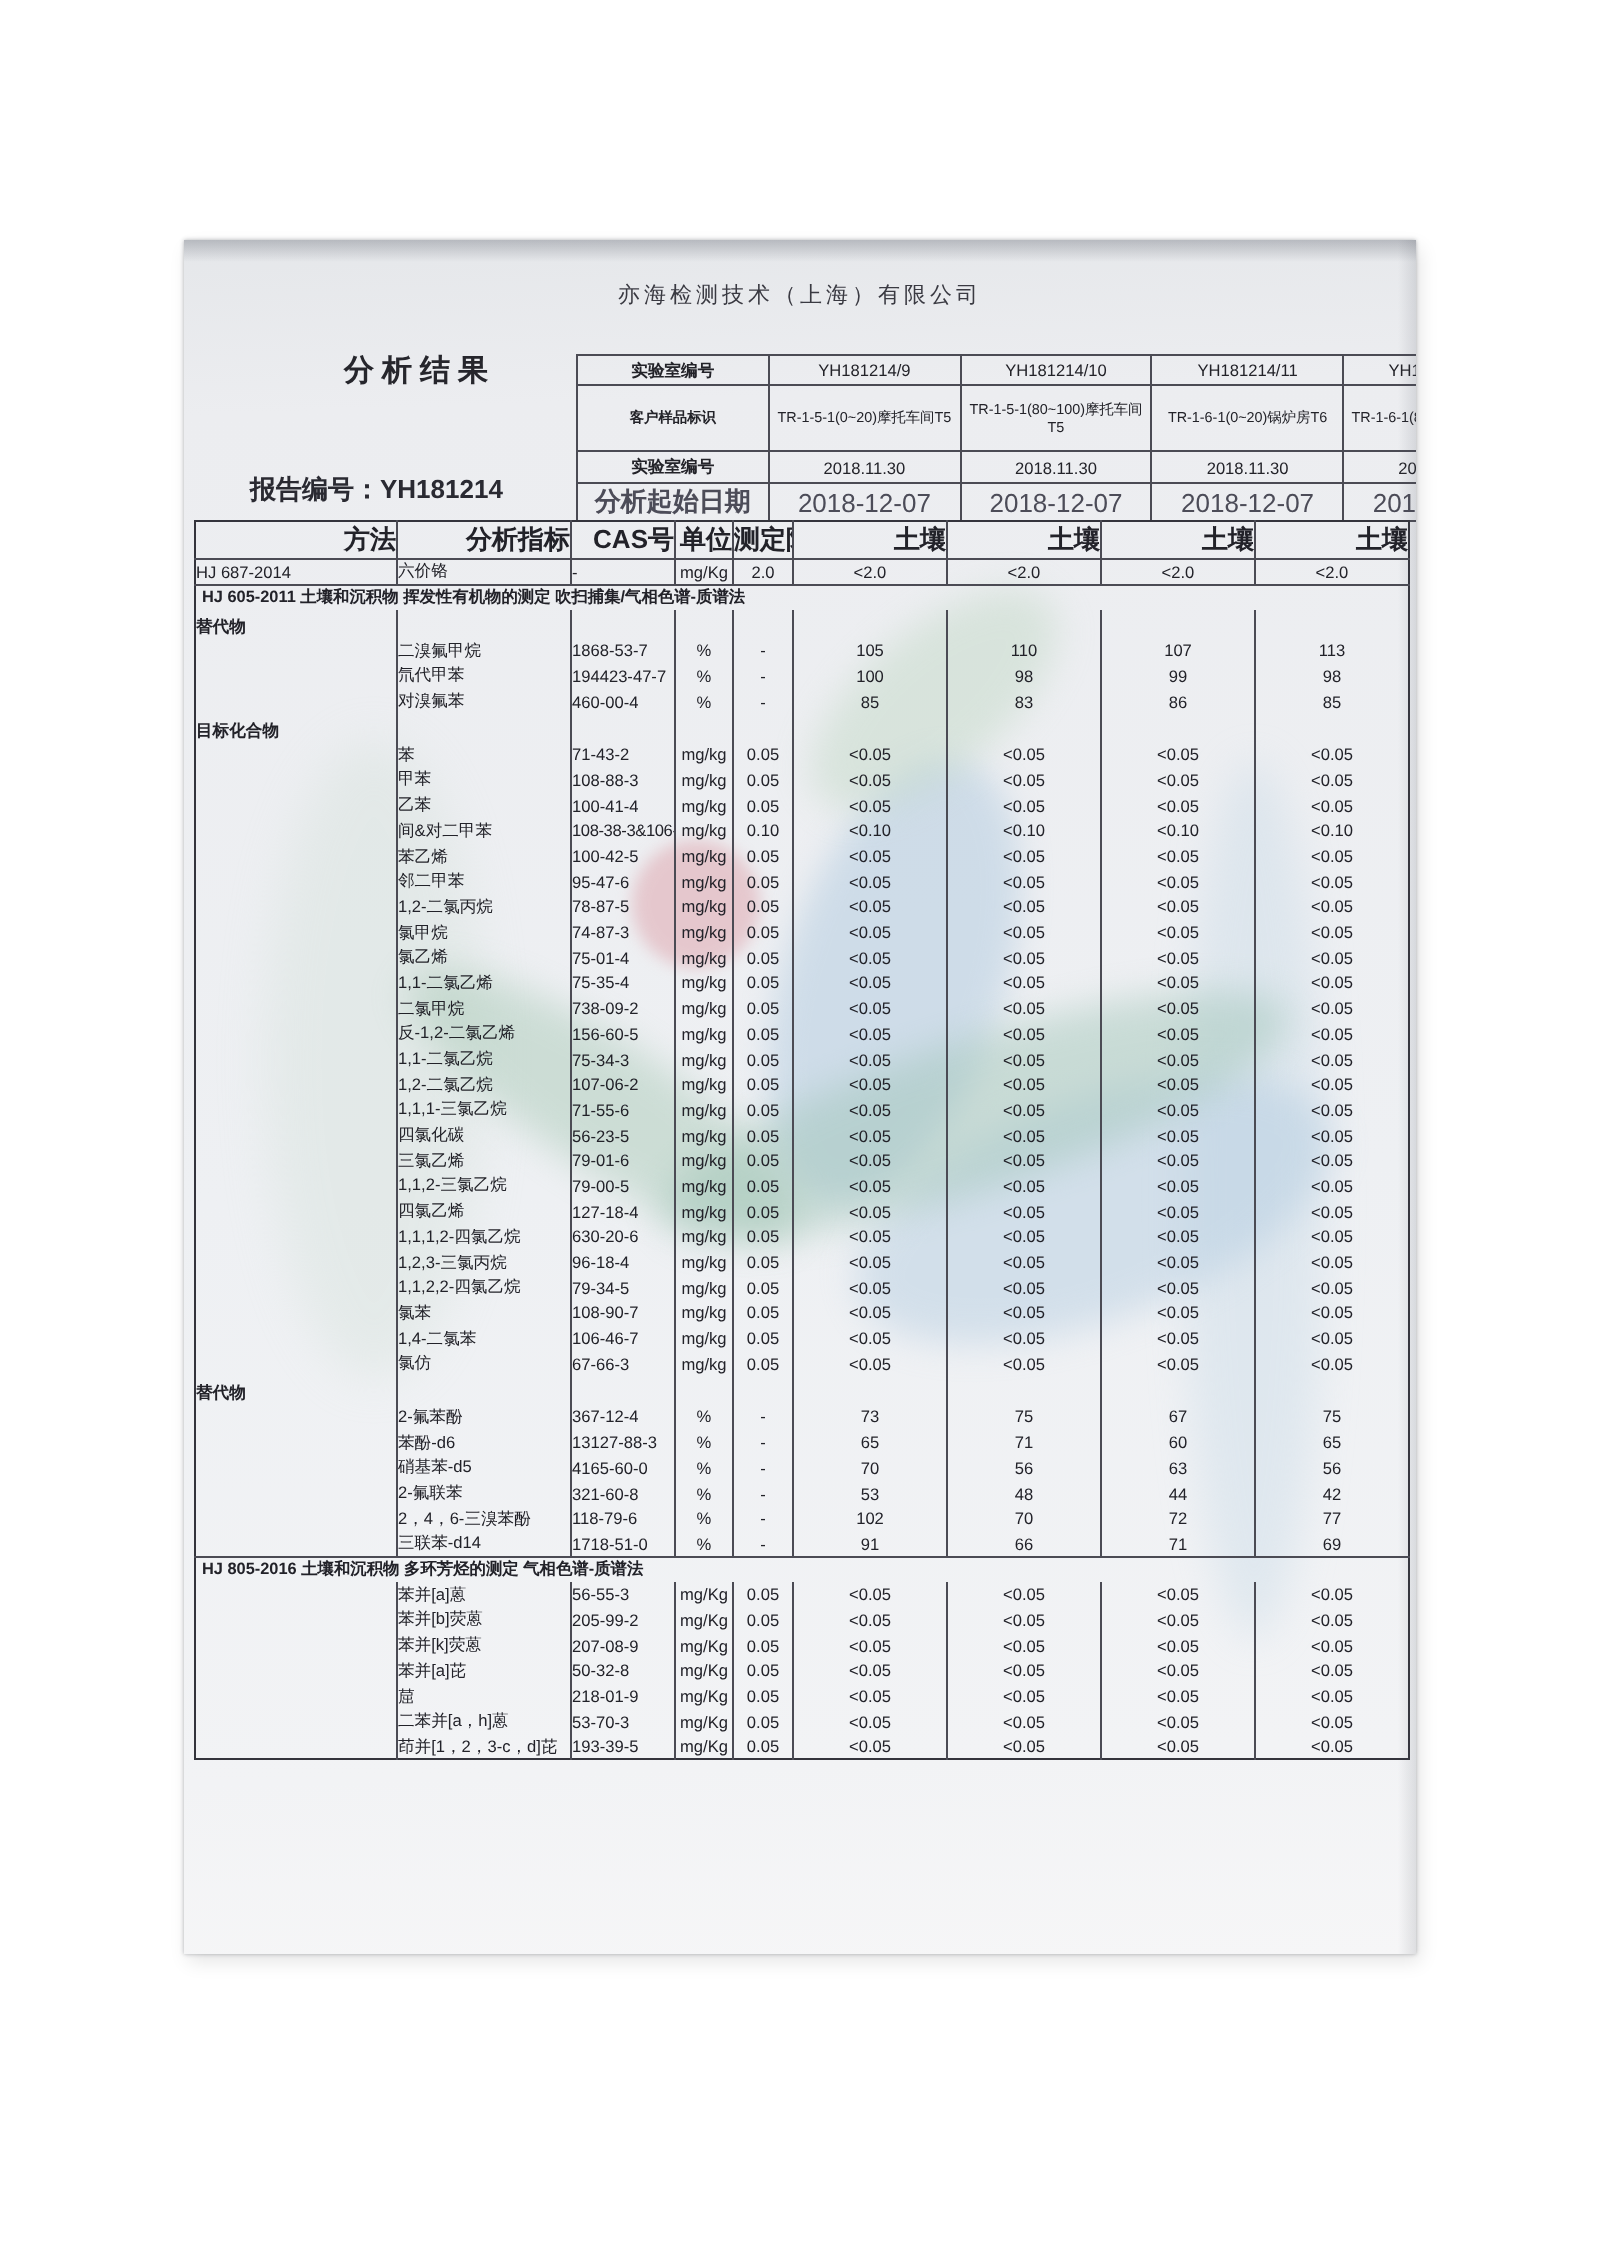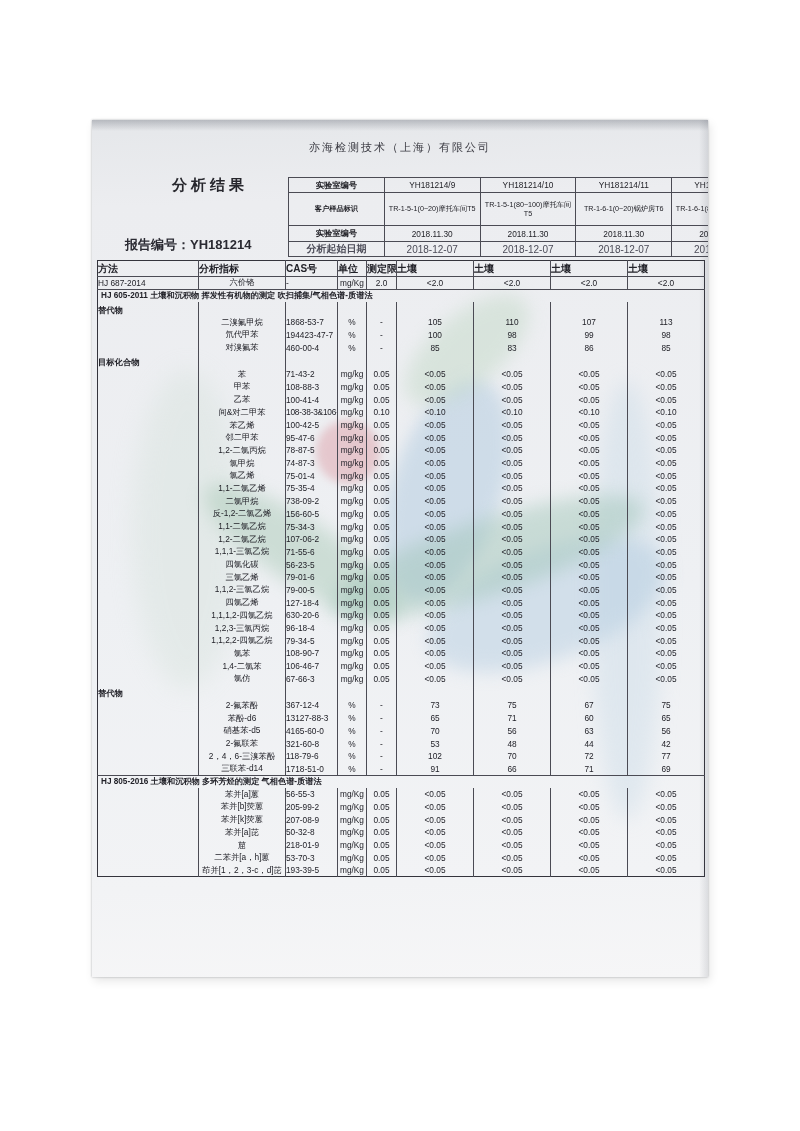--- a/index.html
+++ b/index.html
@@ -51,32 +51,32 @@
   
   .sh-table { position:absolute; left:196px; top:57px; width:480px; border:1.5px solid #3a3a42; }
   .sh-table td {
     border:1px solid #4b4b54; font-size:8.3px; text-align:center; color:#232329;
     padding:0; overflow:hidden;
   }
   .sh-label { text-align:right; padding-right:3px; font-weight:600; }
   .sh-table tr:nth-child(1) td { height:15px; }
   .sh-table tr:nth-child(2) td { height:33px; font-size:7.2px; line-height:1.3; }
   .sh-table tr:nth-child(3) td { height:16px; }
-  .sh-table tr:nth-child(4) td { height:14px; font-size:10px; color:#4c4c58;margin-left:27px; }
+  .sh-table tr:nth-child(4) td { height:14px; font-size:13px; color:#4c4c58;margin-left:27px; }
 
   
   .rt { position:absolute; left:5px; top:140px; width:607px; border:1.5px solid #34343c; }
   .rt td {
     padding:0; font-size:8.3px; height:12.7px; color:#222229;
     overflow:hidden; white-space:nowrap;
   }
   .rt td:nth-child(n+2) { border-left:1px solid #4b4b54; }
-  .rt thead td { font-weight:bold; border-bottom:1px solid #4b4b54; height:16px; text-align:left; font-size:10px; }
+  .rt thead td { font-weight:bold; border-bottom:1px solid #4b4b54; height:16px; text-align:right; font-size:13px; }
   .c-method { padding-left:3px;margin-left:32px; }
-  .c-name   { padding-left:5px;text-align:center; }
+  .c-name   { padding-left:5px; }
   .c-cas    { padding-left:4px; font-size:7.9px; }
   .cas-small{ font-size:5.9px; letter-spacing:-.2px; }
   .c-unit, .c-limit { text-align:center; font-size:7.9px; }
   .c-val    { text-align:center; }
   .sec-row td { font-weight:bold; border-top:1px solid #4b4b54; padding-left:3px; font-size:8.2px; }
   .grp-row .c-method { font-weight:bold; padding-top:3px; }
 
   .footer-address, .footer-page {
     position:absolute; top:831px; font-family:"Liberation Serif", serif;
     font-size:9.5px; color:#33333b; letter-spacing:.5px;margin-top:48px;

